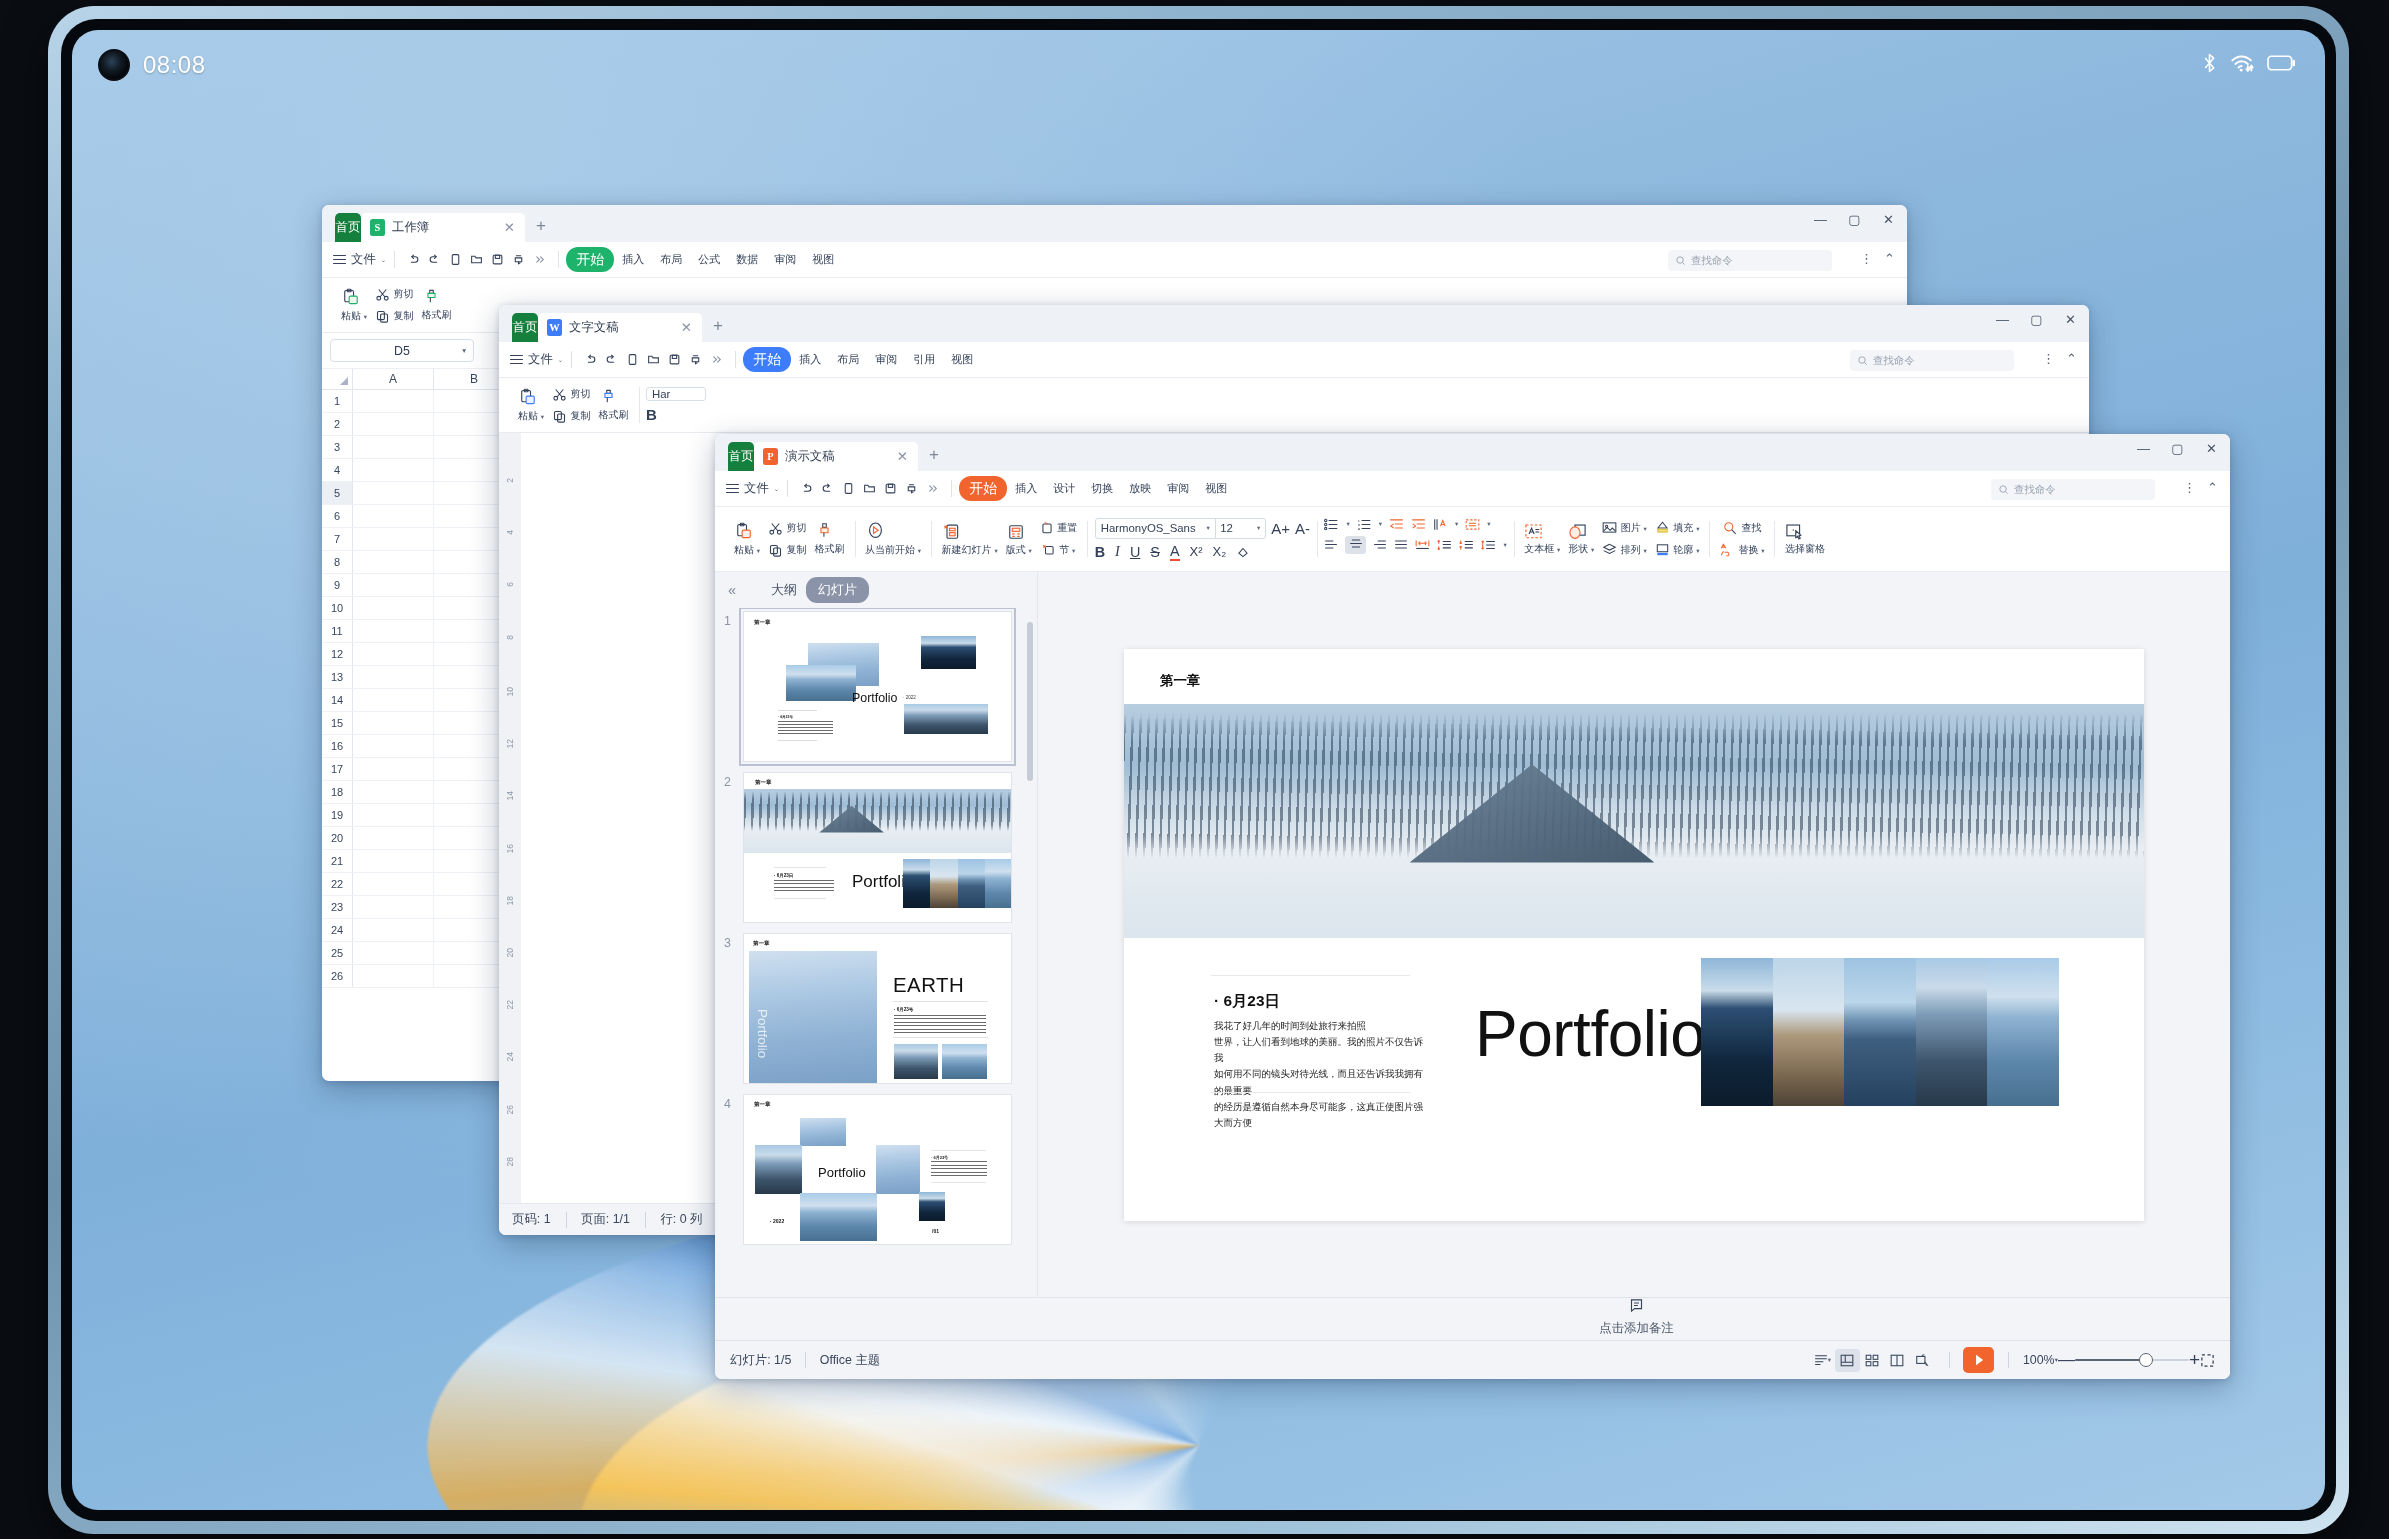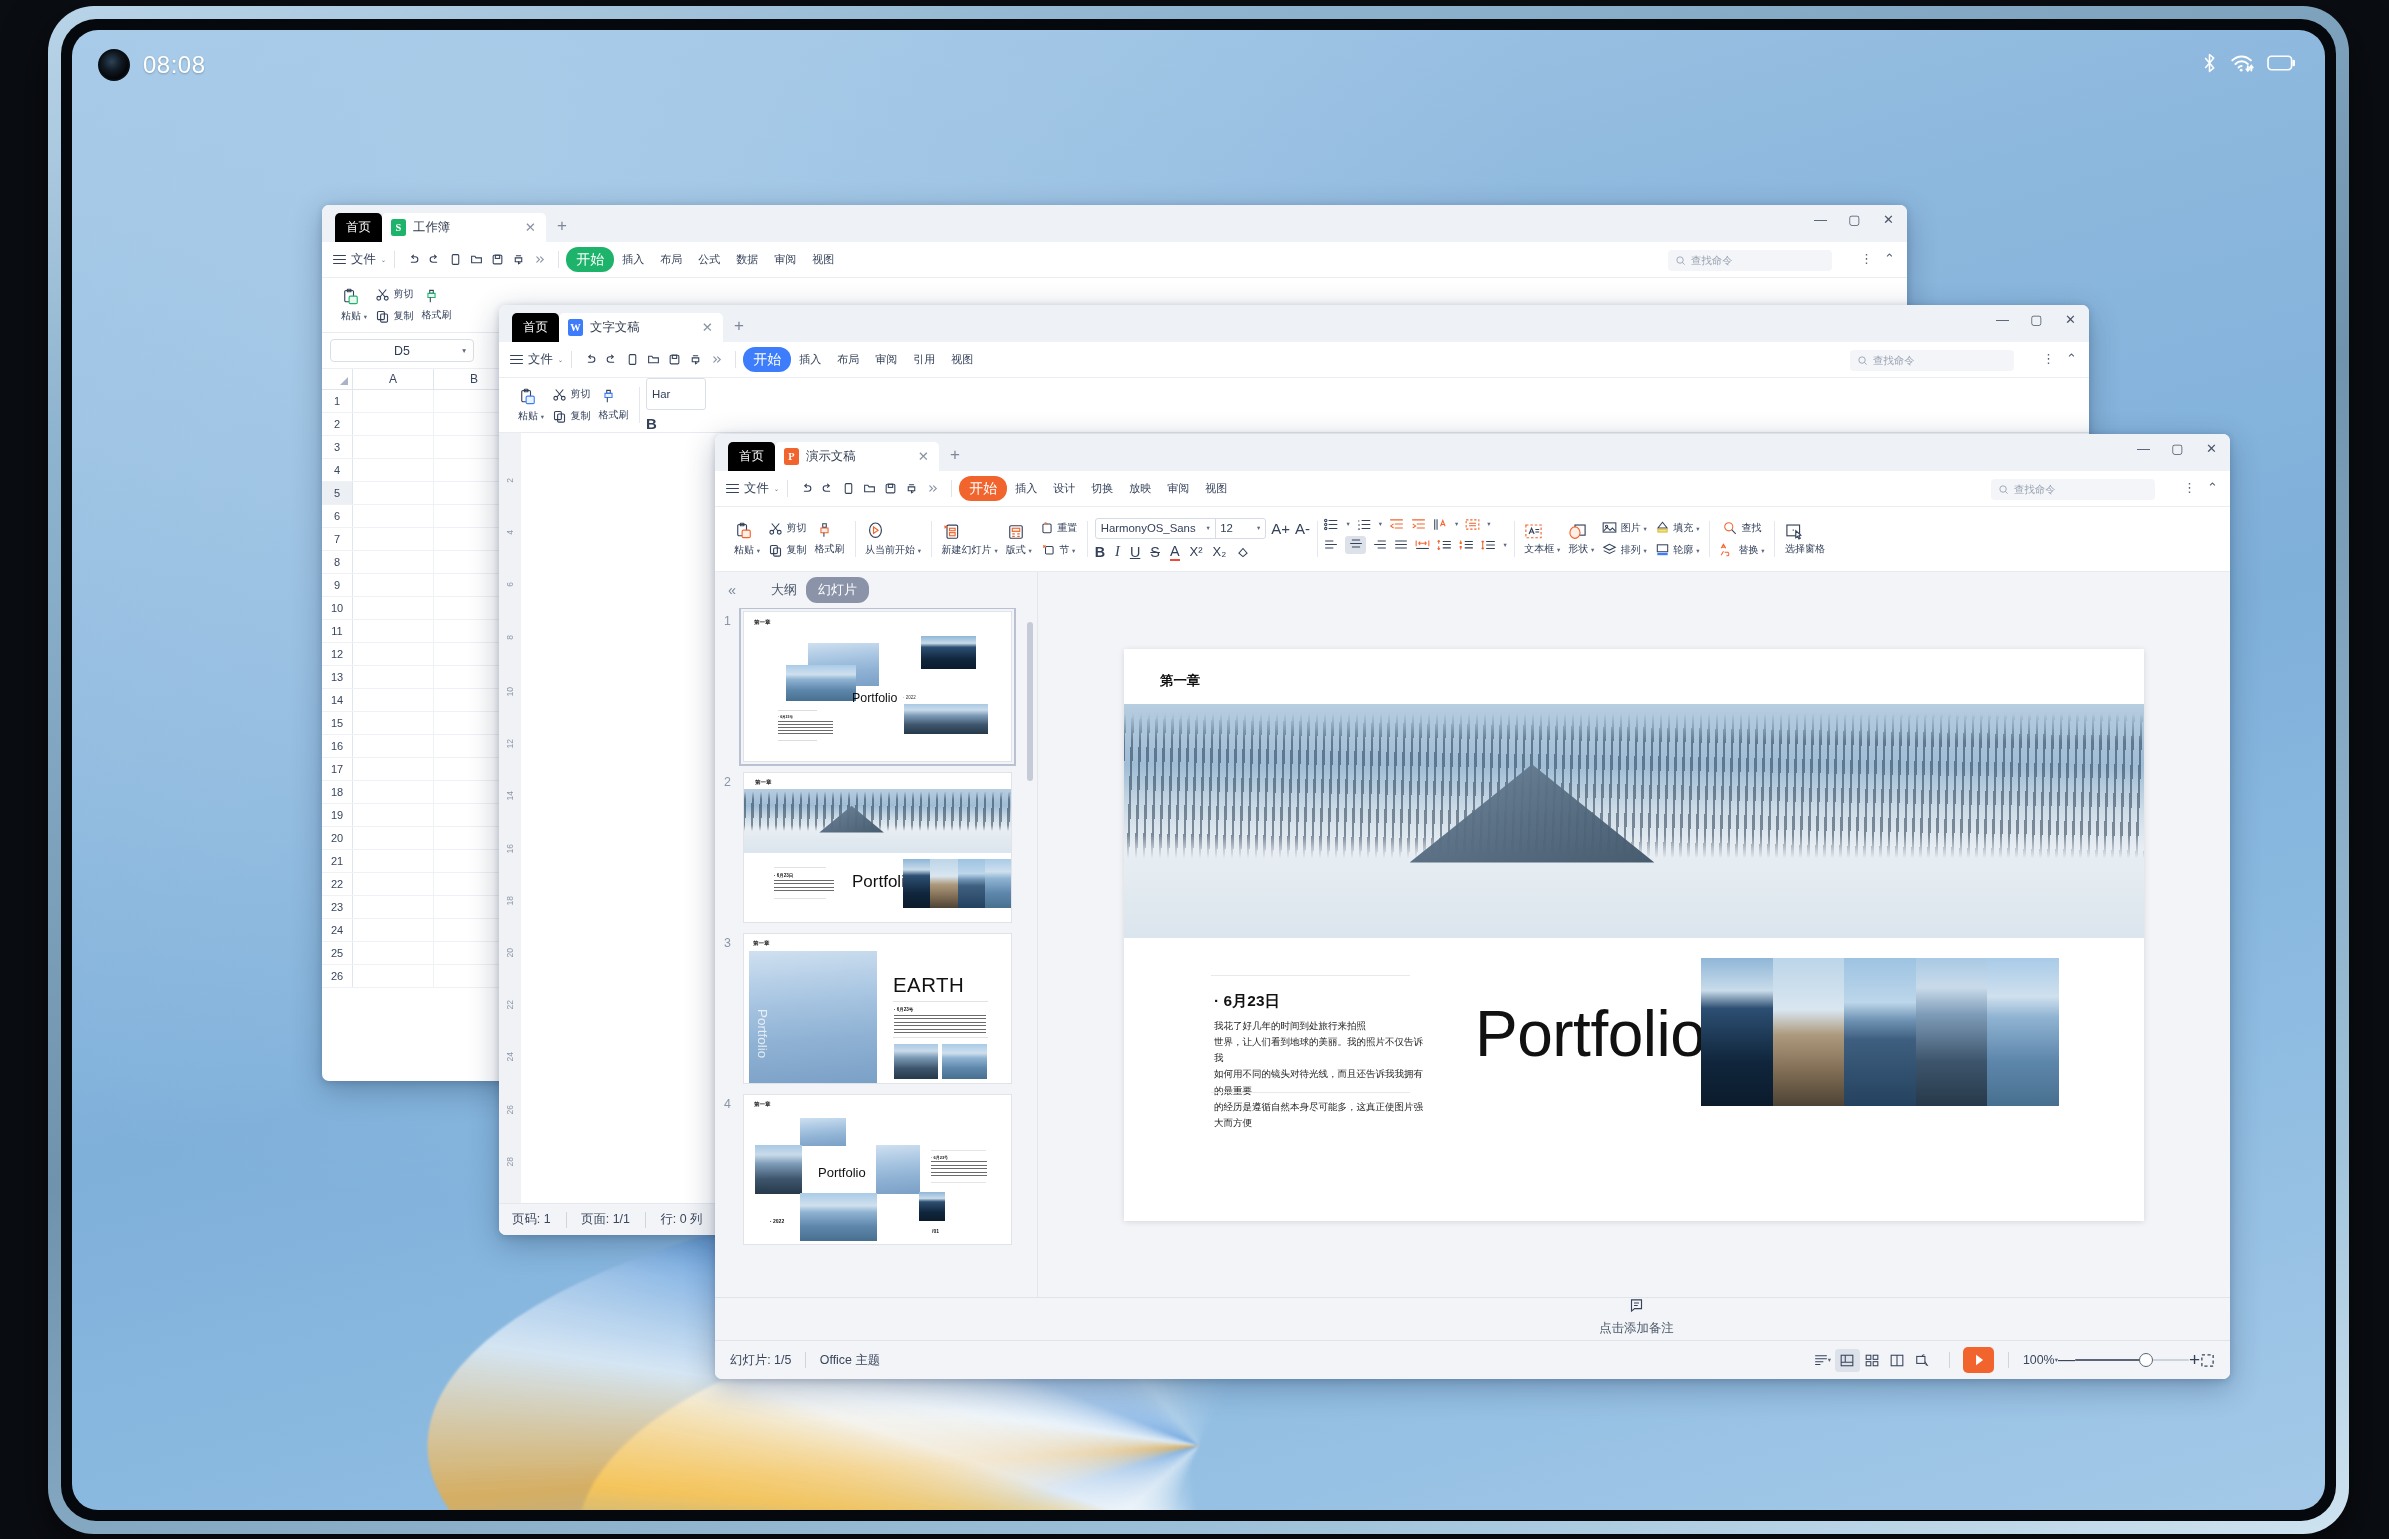--- a/index.html
+++ b/index.html
@@ -55,21 +55,21 @@
   #clock { position:absolute; left:71px; top:21px; color:#fff; font-size:24px; font-weight:500;
     text-shadow:0 0.5px 2px rgba(0,0,0,.25); letter-spacing:0.5px;}
   #sys-icons { position:absolute; right:29px; top:22px; display:flex; align-items:center; gap:13px; }
   #sys-icons svg { display:block; }
 
   
   .win { position:absolute; background:#fff; border-radius:7px; overflow:hidden;
     box-shadow: 0 9px 30px rgba(20,40,70,.30), 0 1.5px 7px rgba(20,40,70,.18); }
   .win-tabbar { height:37px; background:#eef1f5; display:flex; align-items:flex-end; position:relative;
     padding-left:13px; }
-  .home-tab { width:47px; height:29px; background:#000000; color:#fff; border-radius:5px 5px 0 0;
+  .home-tab { width:26px; height:29px; background:#15803d; color:#fff; border-radius:5px 5px 0 0;
     display:flex; align-items:center; justify-content:center; font-size:12.4px; }
   .doc-tab { height:29px; background:#fff; border-radius:5px 5px 0 0; display:flex; align-items:center;
     gap:7px; padding:0 10px 0 9px; min-width:164px; }
   .tab-ico { width:15px; height:17px; border-radius:2.5px; color:#fff; font-size:10.4px; font-weight:bold;
     display:flex; align-items:center; justify-content:center; font-family:"Liberation Serif",serif;}
   .tab-label { font-size:12.4px; color:#2d3a4d; flex:1; }
   .tab-x { font-size:13.4px; color:#8a94a4; }
   .tab-plus { font-size:17px; color:#7b8798; margin-left:11px; margin-bottom:6px; }
   .win-ctrls { position:absolute; right:10px; top:7px; display:flex; gap:17px; align-items:center; }
   .win-ctrls span { font-size:13px; color:#4a5568; width:17px; text-align:center; cursor:pointer; }
@@ -615,21 +615,21 @@
               <path d="M13 4h6v5h-6z"></path>
                   <path d="M10 9h12v7H10z" fill="#eaf1ff" stroke="#3d7dfc"></path>
                   <path d="M14 16v8"></path>
             </svg>
             <span class="rlabel">格式刷</span>
           </div>
         </div>
         <div class="rsep"></div>
         <div class="rgroup">
           <div style="display:flex;flex-direction:column;gap:5px">
-            <div style="display:flex;align-items:center;border:0.5px solid #d9dfe7;border-radius:3px;height:32px;padding:8px 5px;min-width:60px">
+            <div style="display:flex;align-items:flex-start;border:0.5px solid #d9dfe7;border-radius:3px;height:14px;padding:0 5px;min-width:60px">
               <span style="font-size:11.4px;color:#33405a">Har</span>
             </div>
             <div style="display:flex;align-items:center;gap:7px">
               <span style="font-size:15px;font-weight:bold;color:#33405a">B</span>
             </div>
           </div>
         </div>
       </div>
       <div class="writer-body">
         <div class="ruler-v" id="writer-ruler">

